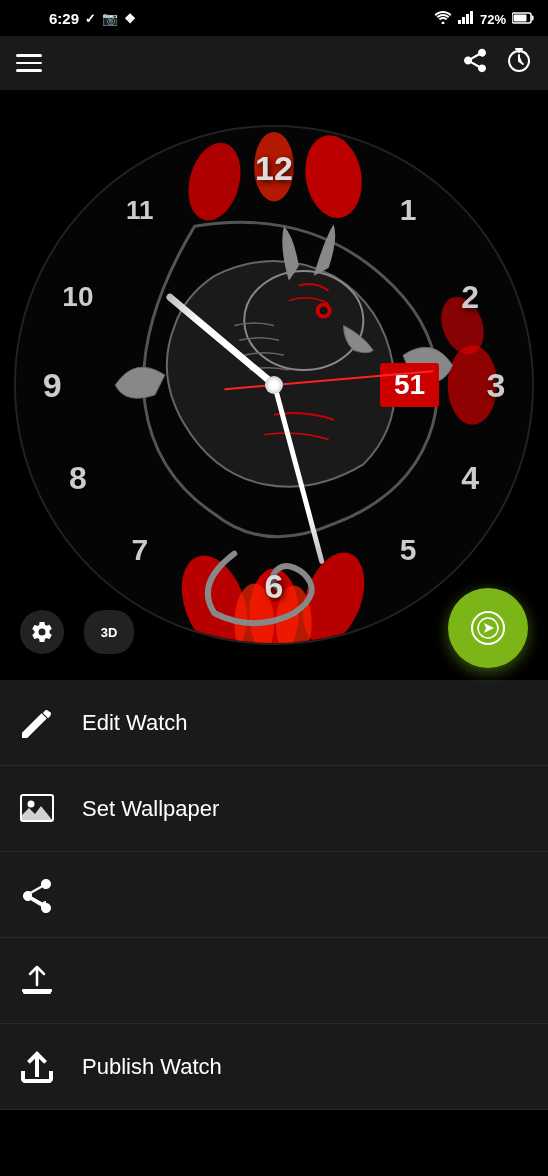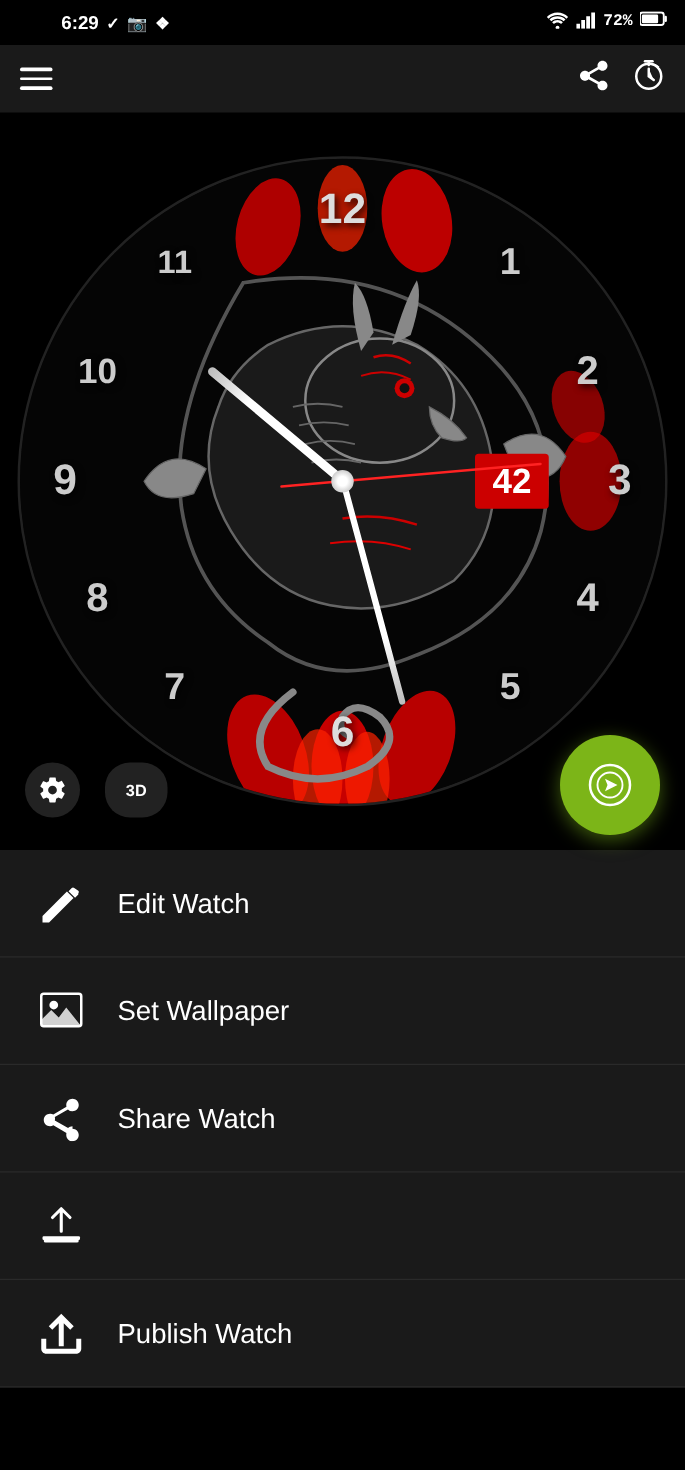--- a/index.html
+++ b/index.html
@@ -30,25 +30,24 @@
       display: flex;
       align-items: center;
       gap: 6px;
       color: #fff;
       font-size: 15px;
       font-weight: bold;
       margin-left: 35px;
     }
     .status-right {
       display: flex;
-      align-items: flex-start;
+      align-items: flex-end;
       gap: 6px;
       color: #fff;
       font-size: 13px;
-      font-family: Liberation Mono, monospace;
     }
 
     
     .top-bar {
       width: 100%;
       height: 54px;
       background: #1a1a1a;
       display: flex;
       align-items: center;
       justify-content: space-between;
@@ -170,21 +169,21 @@
       width: 100%;
       background: #1a1a1a;
       flex: 1;
     }
 
     .menu-item {
       width: 100%;
       height: 86px;
       display: flex;
       align-items: center;
-      padding: 0 26px;
+      padding: 0 14px;
       border-bottom: 1px solid #2a2a2a;
       cursor: pointer;
       gap: 22px;
     }
 
     .menu-icon {
       width: 46px;
       height: 46px;
       display: flex;
       align-items: center;
@@ -328,21 +327,21 @@
     <div class="clock-num" style="top:82%; left:24%; font-size:30px; color:#ccc;">7</div>
 
     <div class="clock-num" style="top:68%; left:12%; font-size:32px; color:#ccc;">8</div>
 
     <div class="clock-num" style="top:50%; left:7%; font-size:34px; color:#ccc;">9</div>
 
     <div class="clock-num" style="top:33%; left:12%; font-size:28px; color:#ccc;">10</div>
 
     <div class="clock-num" style="top:16%; left:24%; font-size:26px; color:#ccc;">11</div>
 
-    <div class="date-badge">42</div>
+    <div class="date-badge">51</div>
 
     <div style="position:absolute; top:0; left:0; width:100%; height:100%;">
 
       <div style="position:absolute; top:50%; left:50%; width:0; height:0;">
         <div style="position:absolute; width:7px; height:140px; background:linear-gradient(to top, #fff 70%, #bbb 100%); border-radius:4px; bottom:0; left:-3.5px; transform-origin:bottom center; transform:rotate(-50deg);"></div>
       </div>
 
       <div style="position:absolute; top:50%; left:50%; width:0; height:0;">
         <div style="position:absolute; width:5px; height:185px; background:linear-gradient(to top, #fff 70%, #bbb 100%); border-radius:3px; bottom:0; left:-2.5px; transform-origin:bottom center; transform:rotate(165deg);"></div>
       </div>
@@ -397,21 +396,20 @@
     <span class="menu-label">Set Wallpaper</span>
   </div>
 
 
   <div class="menu-item">
     <div class="menu-icon">
       <svg width="36" height="36" viewBox="0 0 36 36" fill="white">
         <path d="M27 24c-1.4 0-2.6.56-3.52 1.46L12.84 19.4A5.36 5.36 0 0013 18c0-.48-.06-.94-.16-1.38l10.5-6.12A4.93 4.93 0 0027 12c2.76 0 5-2.24 5-5s-2.24-5-5-5-5 2.24-5 5c0 .48.06.94.16 1.38L11.66 14.5A4.93 4.93 0 009 14c-2.76 0-5 2.24-5 5s2.24 5 5 5a4.93 4.93 0 002.66-.76l10.52 6.14c-.1.42-.18.86-.18 1.32C22 33.76 24.24 36 27 36s5-2.24 5-5-2.24-5-5-5z"></path>
       </svg>
     </div>
-    <span class="menu-label">Share Watch</span>
   </div>
 
   <div class="menu-item">
     <div class="menu-icon">
       <svg width="36" height="36" viewBox="0 0 36 36" fill="white">
         <rect x="4" y="28" width="28" height="3" rx="1.5" fill="white"></rect>
         <rect x="3" y="26" width="30" height="3" rx="1" fill="white"></rect>
         <path d="M18 4 L18 22 M18 4 L11 11 M18 4 L25 11" stroke="white" stroke-width="2.5" stroke-linecap="round" fill="none"></path>
       </svg>
     </div>

